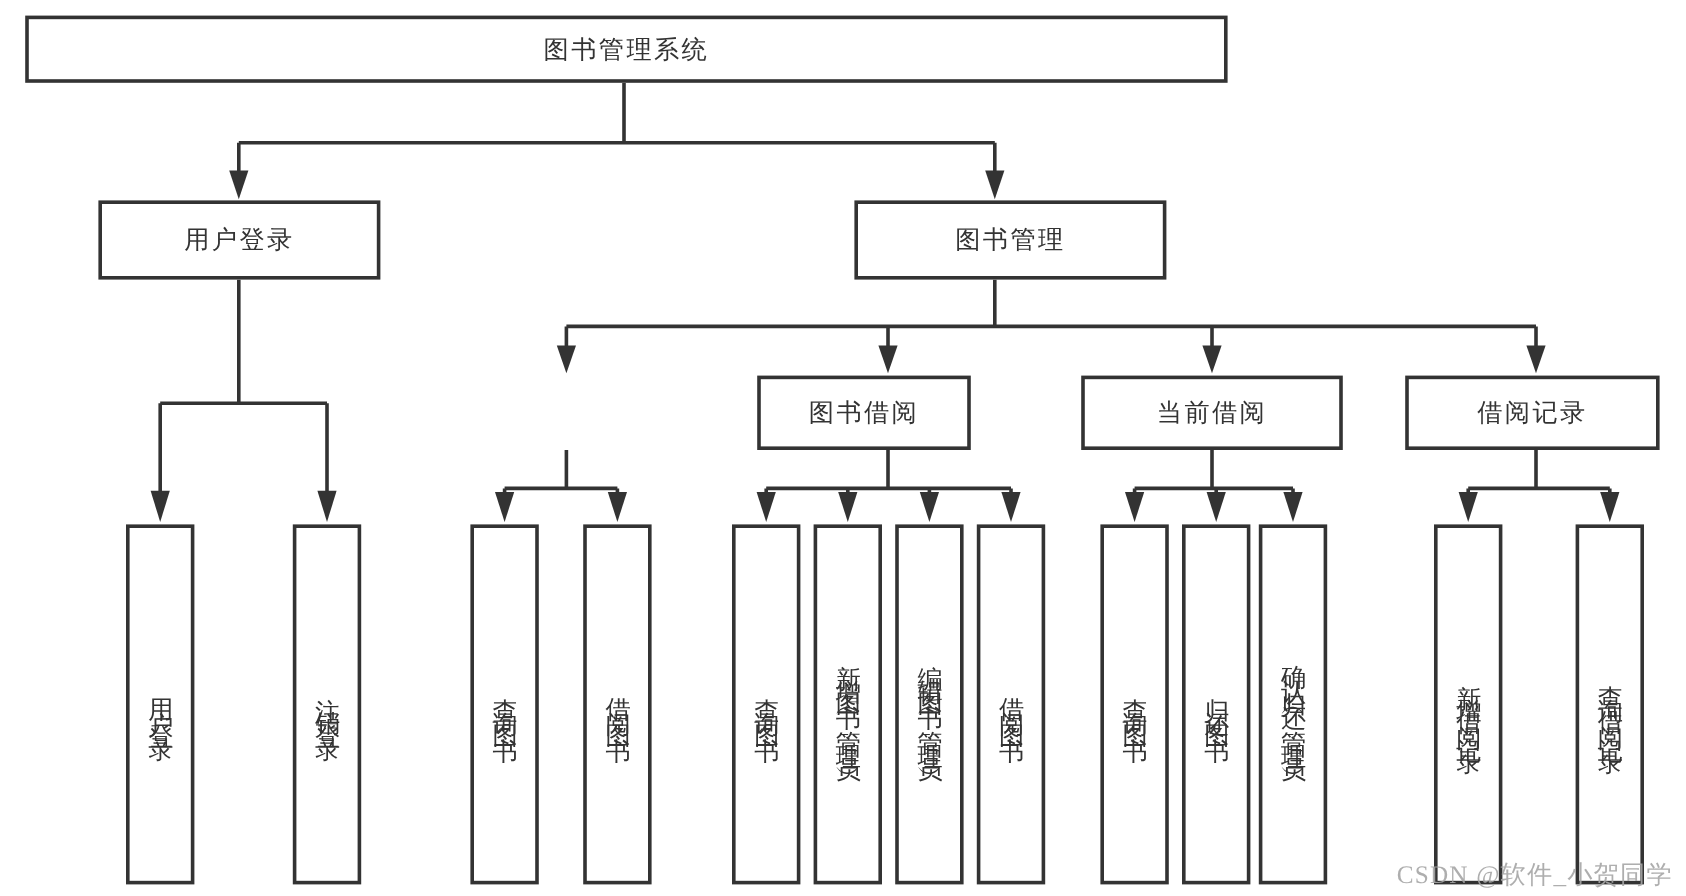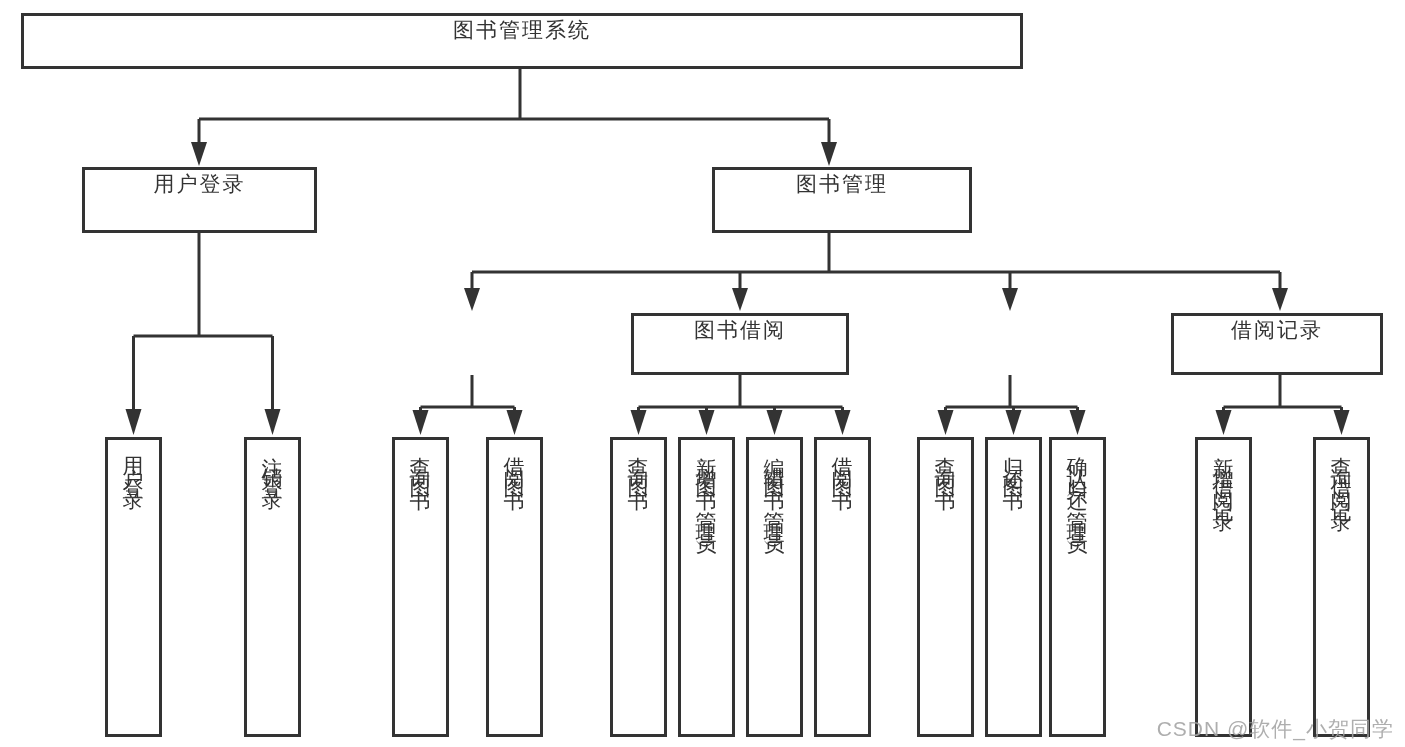--- a/index.html
+++ b/index.html
@@ -16,39 +16,39 @@
     position: absolute;
     left: 0; top: 0;
     width: 1405px; height: 747px;
   }
   .node {
     position: absolute;
     box-sizing: border-box;
     border: 3px solid #333333;
     background: #ffffff;
     display: flex;
-    align-items: flex-start;
+    align-items: center;
     justify-content: center;
     font-size: 21px;
     color: #333333;
   }
   .node.h .lbl { letter-spacing: 2px; white-space: nowrap; }
   .node.v .lbl {
     writing-mode: vertical-rl;
     text-orientation: mixed;
     letter-spacing: 11px;
     line-height: 1;
     white-space: nowrap;
   }
   
   #n-root            { left: 21px;   top: 13px;  width: 1002px; height: 56px; }
   #n-user-login      { left: 82px;   top: 167px; width: 235px;  height: 66px; }
   #n-book-mgmt       { left: 712px;  top: 167px; width: 260px;  height: 66px; }
   #n-new-book-rec    { left: 363px;  top: 313px; width: 218px;  height: 62px; }
-  #n-book-borrow     { left: 631px;  top: 313px; width: 218px;  height: 62px; }
+  #n-book-borrow     { left: 631px;  top: 313px; width: 178px;  height: 62px; }
   #n-current-borrow  { left: 901px;  top: 313px; width: 218px;  height: 62px; }
   #n-borrow-records  { left: 1171px; top: 313px; width: 212px;  height: 62px; }
   .leaf { top: 437px; width: 57px; height: 300px; }
   #n-ul-login   { left: 105px; }
   #n-ul-logout  { left: 244px; }
   #n-nb-query   { left: 392px; }
   #n-nb-borrow  { left: 486px; }
   #n-bb-query   { left: 610px; }
   #n-bb-add     { left: 678px; }
   #n-bb-edit    { left: 746px; }
@@ -60,20 +60,21 @@
   #n-br-query   { left: 1313px; }
   .watermark {
     position: absolute;
     right: 11px;
     bottom: 4px;
     font-size: 21px;
     letter-spacing: 1px;
     color: rgba(165,165,165,0.9);
     z-index: 5;
     white-space: nowrap;
+    font-family: Liberation Serif, serif;
   }
 </style>
 </head>
 <body>
 
 <div class="canvas">
 
   <svg class="connectors" viewBox="0 0 1405 747" xmlns="http://www.w3.org/2000/svg">
 
     <g stroke="#333333" stroke-width="3" fill="none">
@@ -131,20 +132,23 @@
   <div class="node h" id="n-user-login">
     <span class="lbl">用户登录</span>
   </div>
   <div class="node h" id="n-book-mgmt">
     <span class="lbl">图书管理</span>
   </div>
 
   <div class="node h" id="n-book-borrow">
     <span class="lbl">图书借阅</span>
   </div>
+  <div class="node h" id="n-current-borrow">
+    <span class="lbl">当前借阅</span>
+  </div>
   <div class="node h" id="n-borrow-records">
     <span class="lbl">借阅记录</span>
   </div>
 
   <div class="node v leaf" id="n-ul-login">
     <span class="lbl">用户登录</span>
   </div>
   <div class="node v leaf" id="n-ul-logout">
     <span class="lbl">注销登录</span>
   </div>

